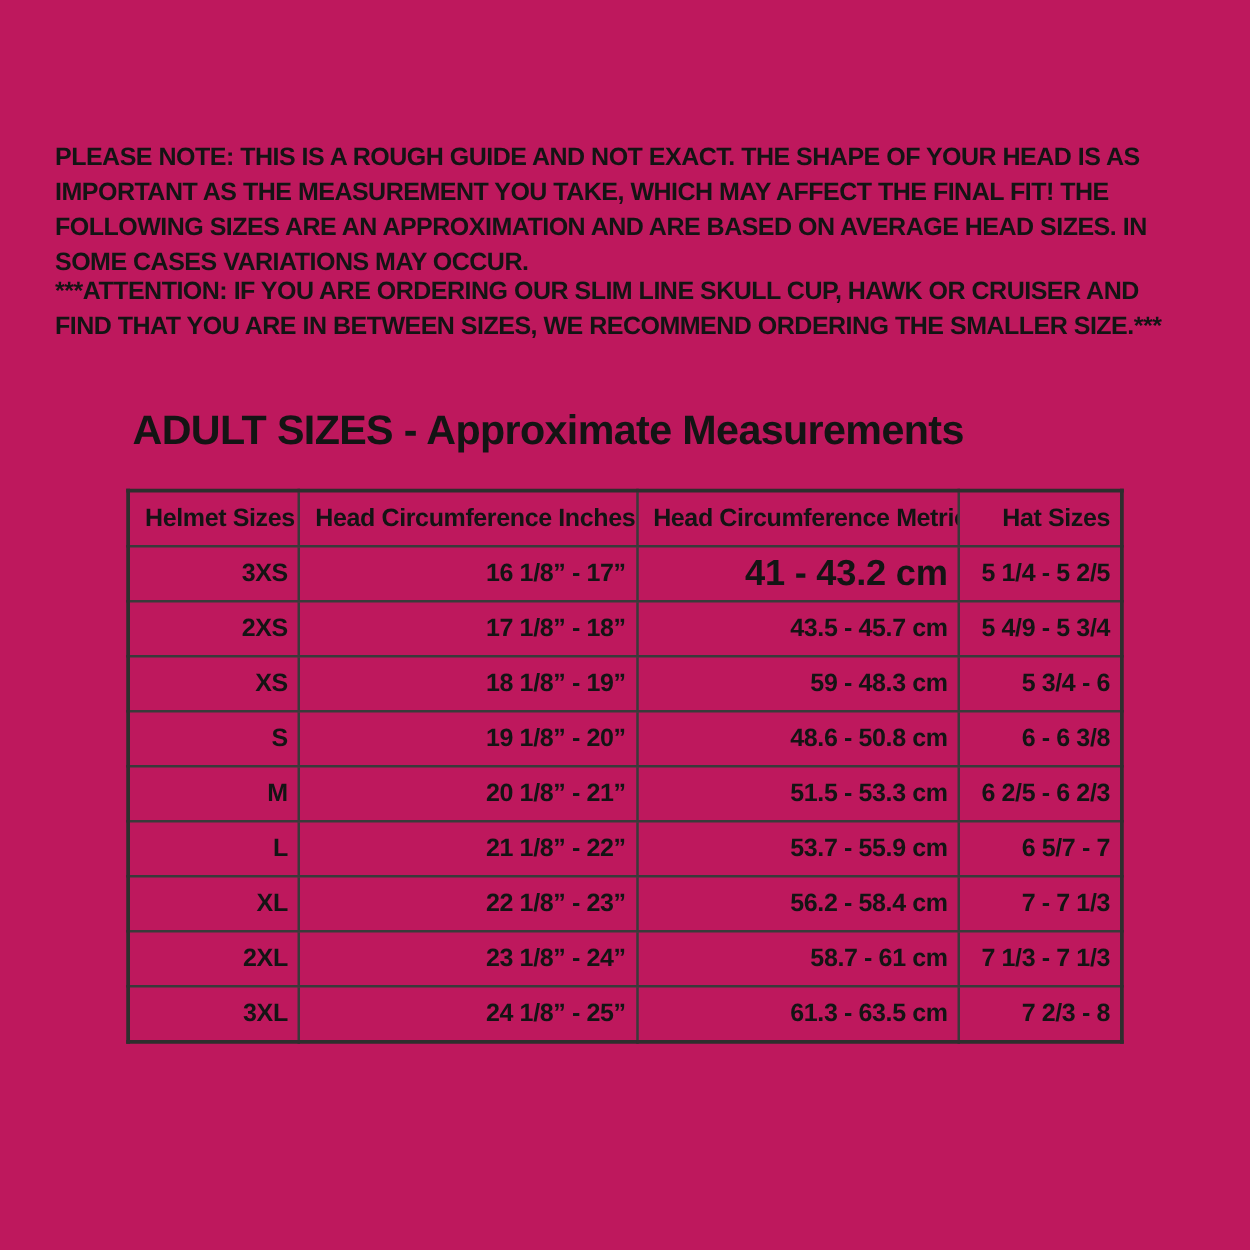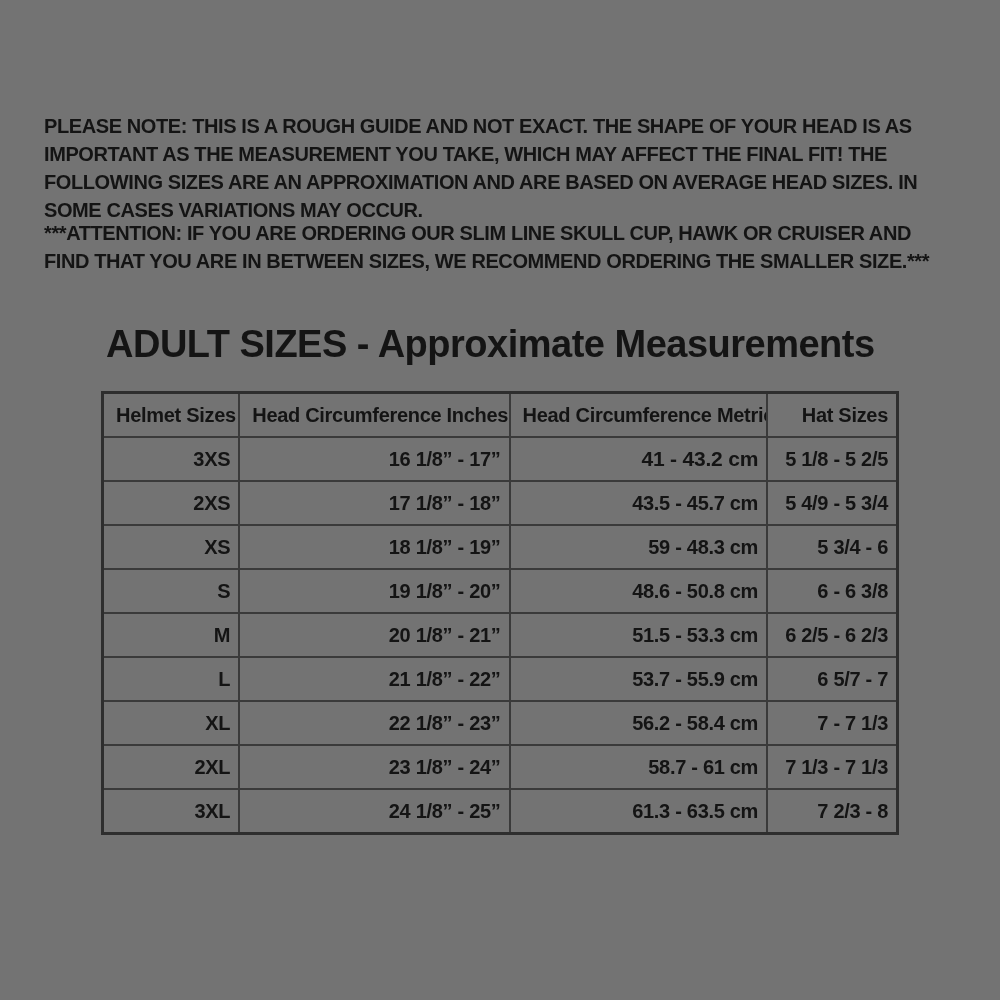--- a/index.html
+++ b/index.html
@@ -11,40 +11,40 @@
     width: 1000px;
     height: 1000px;
     font-family: "Liberation Sans", sans-serif;
     color: #141414;
     font-weight: 700;
   }
   .page {
     position: relative;
     width: 1000px;
     height: 1000px;
-    background: #737373;
+    background: #be185d;
     overflow: hidden;
   }
   .note {
     position: absolute;
     left: 44px;
     width: 912px;
     font-size: 20px;
     line-height: 28px;
     letter-spacing: -0.4px;
     margin: 0;
   }
   .note--please { top: 112px; }
   .note--attention { top: 206px; margin-top: 13px; }
   .page-title {
     position: absolute;
     left: 106px;
     top: 321px;
     margin: 0;
-    font-size: 38px;
+    font-size: 33px;
     line-height: 46px;
     letter-spacing: -0.5px;
     font-weight: 700;
     white-space: nowrap;
   }
   table.size-table {
     position: absolute;
     left: 101px;
     top: 391px;
     width: 798px;
@@ -64,21 +64,21 @@
     text-align: right;
     vertical-align: middle;
     font-size: 20px;
     font-weight: 700;
     letter-spacing: -0.3px;
     white-space: nowrap;
     overflow: hidden;
   }
   
   .size-table tbody tr:first-child td:nth-child(3) {
-    font-size: 21px;
+    font-size: 29px;
     letter-spacing: -0.2px;
   }
 </style>
 </head>
 <body>
 
 <div class="page">
 
   <p class="note note--please">PLEASE NOTE: THIS IS A ROUGH GUIDE AND NOT EXACT. THE SHAPE OF YOUR HEAD IS AS IMPORTANT AS THE MEASUREMENT YOU TAKE, WHICH MAY AFFECT THE FINAL FIT! THE FOLLOWING SIZES ARE AN APPROXIMATION AND ARE BASED ON AVERAGE HEAD SIZES. IN SOME CASES VARIATIONS MAY OCCUR.</p>
 
@@ -99,21 +99,21 @@
         <th>Head Circumference Inches</th>
         <th>Head Circumference Metric</th>
         <th>Hat Sizes</th>
       </tr>
     </thead>
     <tbody>
         <tr>
           <td>3XS</td>
           <td>16 1/8” - 17”</td>
           <td>41 - 43.2 cm</td>
-          <td>5 1/8 - 5 2/5</td>
+          <td>5 1/4 - 5 2/5</td>
         </tr>
         <tr>
           <td>2XS</td>
           <td>17 1/8” - 18”</td>
           <td>43.5 - 45.7 cm</td>
           <td>5 4/9 - 5 3/4</td>
         </tr>
         <tr>
           <td>XS</td>
           <td>18 1/8” - 19”</td>

